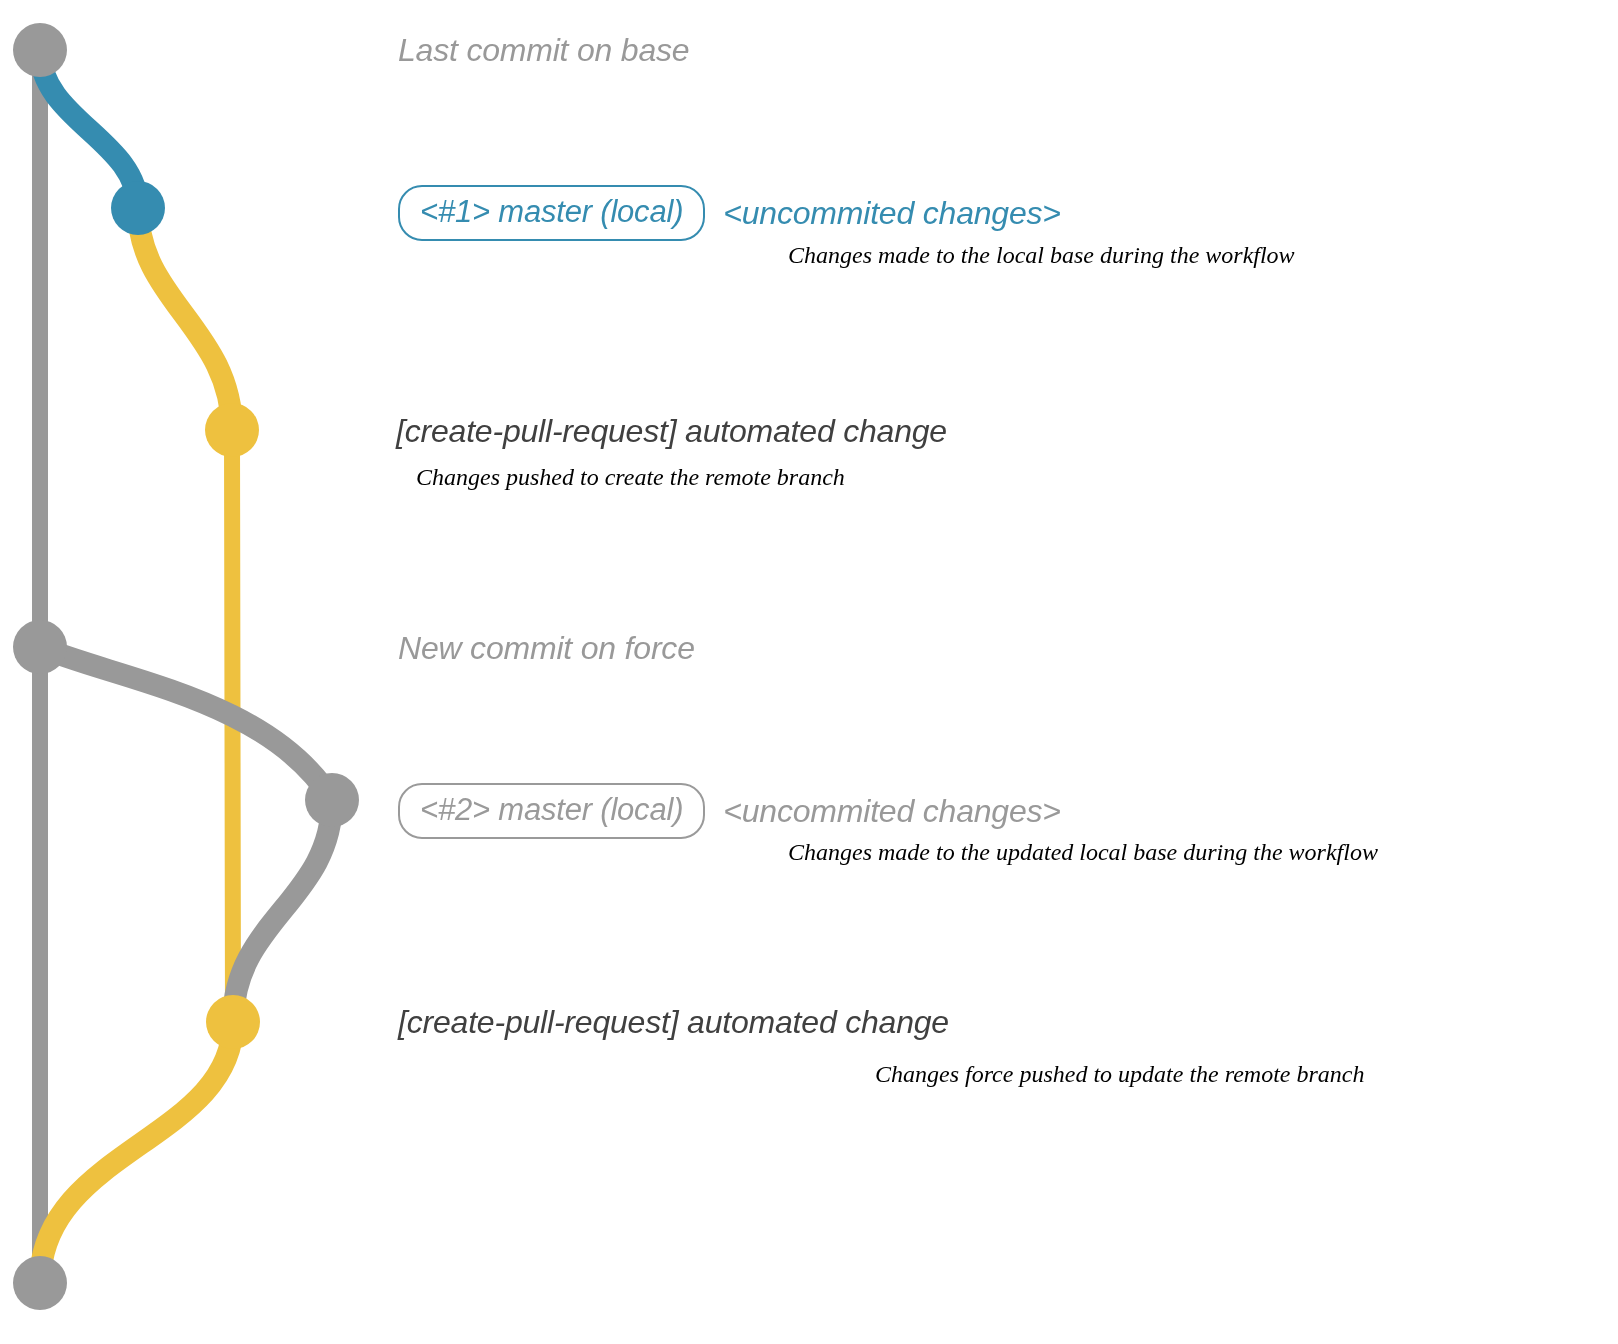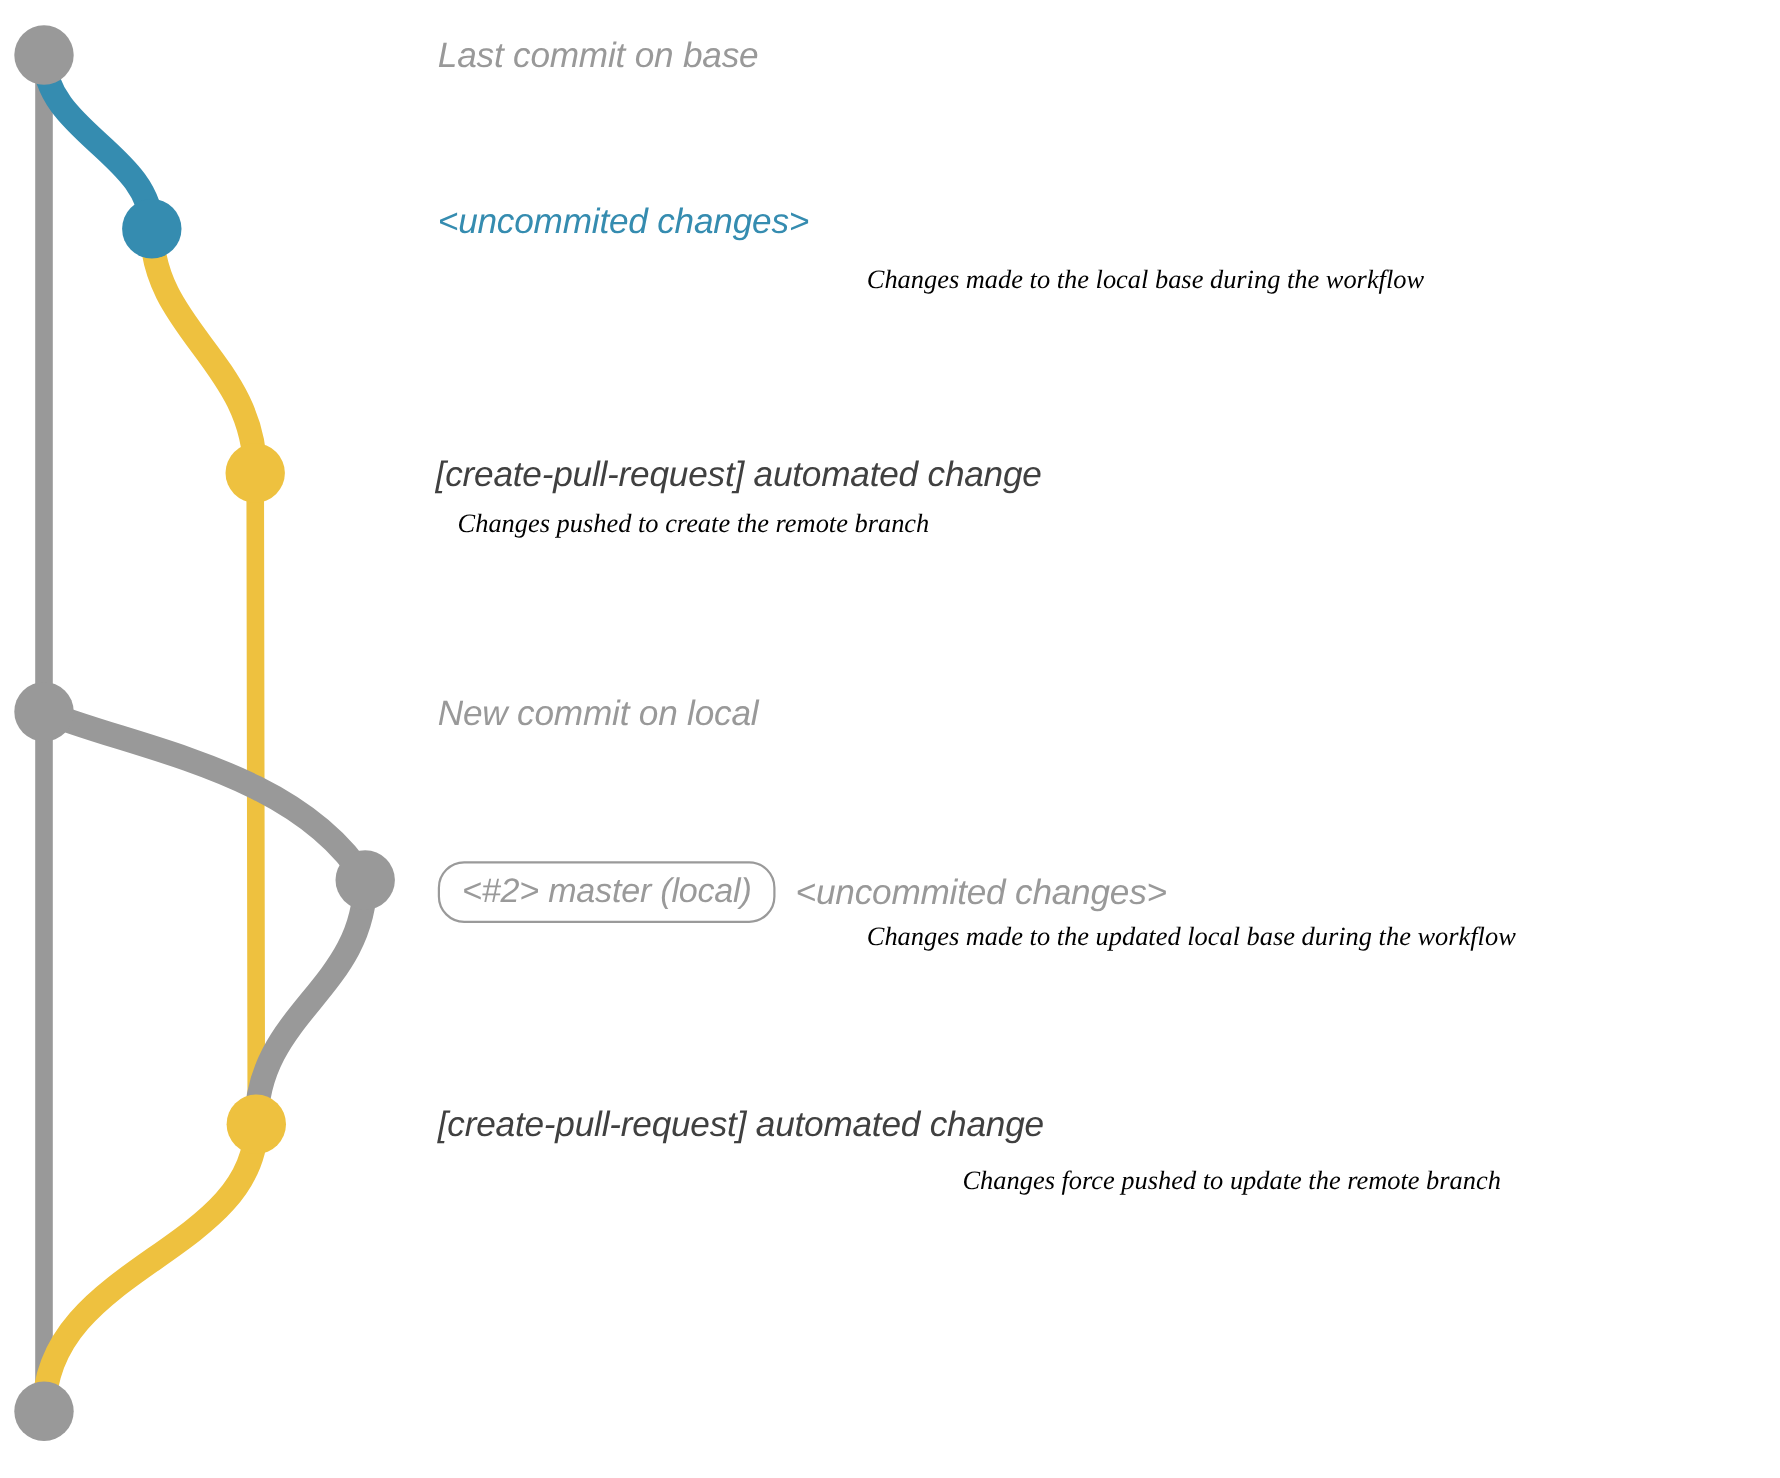--- a/index.html
+++ b/index.html
@@ -106,31 +106,32 @@
   <circle cx="40" cy="1283" r="27" fill="#999999"></circle>
 </svg>
 
 <div class="annotations">
 
   <div class="row" style="left:398px; top:34px;">
     <span class="headline grey">Last commit on base</span>
   </div>
 
   <div class="row" style="left:398px; top:185px;">
+    <span class="pill blue">&lt;#1&gt; master (local)</span>
     <span class="headline blue">&lt;uncommited changes&gt;</span>
   </div>
   <div class="desc" style="left:788px; top:243px;">Changes made to the local base during the workflow</div>
 
   <div class="row" style="left:396px; top:415px;">
     <span class="headline yellow">[create-pull-request] automated change</span>
   </div>
   <div class="desc" style="left:416px; top:465px;">Changes pushed to create the remote branch</div>
 
   <div class="row" style="left:398px; top:632px;">
-    <span class="headline grey">New commit on local</span>
+    <span class="headline grey">New commit on force</span>
   </div>
 
   <div class="row" style="left:398px; top:783px;">
     <span class="pill grey">&lt;#2&gt; master (local)</span>
     <span class="headline grey">&lt;uncommited changes&gt;</span>
   </div>
   <div class="desc" style="left:788px; top:840px;">Changes made to the updated local base during the workflow</div>
 
   <div class="row" style="left:398px; top:1006px;">
     <span class="headline yellow">[create-pull-request] automated change</span>

